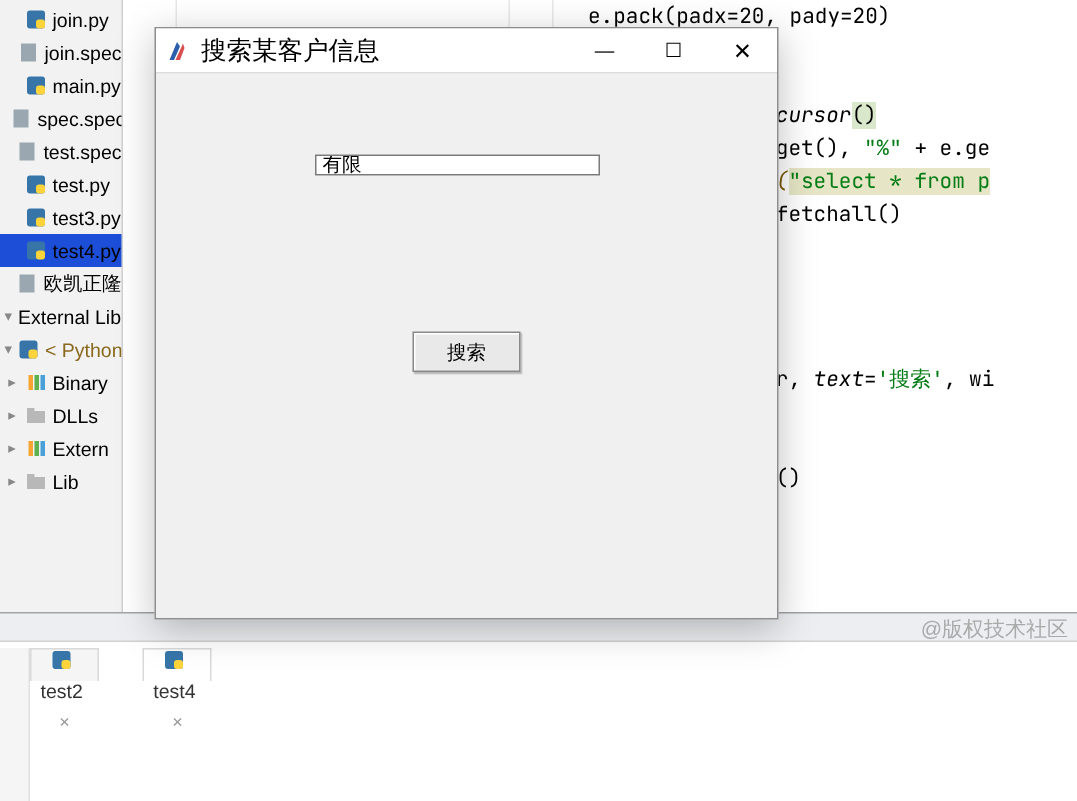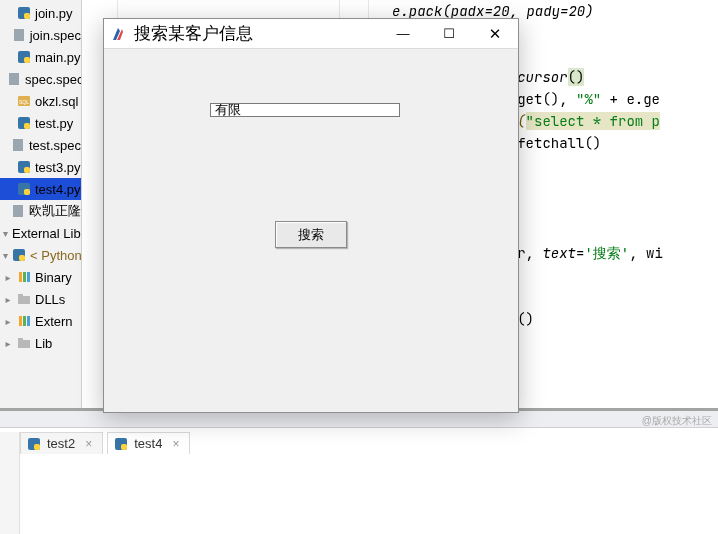--- a/index.html
+++ b/index.html
@@ -16,32 +16,32 @@
   .tree-row .arrow { width: 10px; text-align: center; color: #888; font-size: 10px; }
   .ico { width: 14px; height: 14px; flex: 0 0 14px; display: inline-flex; }
   .ico svg { width: 100%; height: 100%; }
 
   
   .editor { position: absolute; left: 82px; right: 0; top: 0; bottom: 124px; background: #fff; }
   .gutter { position: absolute; left: 0; top: 0; bottom: 0; width: 36px; border-right: 1px solid #e8e8e8; }
   .divider { position: absolute; left: 257px; top: 0; bottom: 0; width: 30px; border-left: 1px solid #e8e8e8; border-right: 1px solid #e8e8e8; }
   .codearea { position: absolute; left: 310px; right: 0; top: 0; bottom: 0; font-family: "JetBrains Mono","Consolas",monospace; font-size: 14px; line-height: 22px; color: #000; padding-top: 0; overflow: hidden; }
   .codeline { white-space: pre; padding-left: 100px; }
-  .codeline.first { padding-left: 0; font-style: italic; }
+  .codeline.first { padding-left: 0; }
   .str { color: #067d17; }
   .call { font-style: italic; }
   .fn { color: #7a5a00; }
   .hily { background: #e6e6c6; }
   .hilp { background: #d9e7cb; }
 
   
-  .runbar { position: absolute; left: 0; right: 0; top: 408px; height: 20px; background: #eceef1; border-top: 3px solid #a3a3a3; border-bottom: 1px solid #d0d0d0; font-size: 10px; color:#aaa; text-align:right; padding-right:6px; line-height:20px;}
+  .runbar { position: absolute; left: 0; right: 0; top: 408px; height: 20px; background: #eceef1; border-top: 1px solid #a3a3a3; border-bottom: 1px solid #d0d0d0; font-size: 14px; color:#aaa; text-align:right; padding-right:6px; line-height:20px;}
   .tabs { position: absolute; left: 20px; top: 432px; display: flex; gap: 4px; }
-  .tab { display: flex; align-items: center; height: 22px; padding: 0 10px 0 6px; border: 1px solid #d9d9d9; border-bottom: none; background: #f5f5f5; gap: 6px; font-size: 13px; color: #333; }
-  .tab.active { background: #fff; }
+  .tab { display: flex; align-items: center; height: 22px; padding: 0 10px 0 6px; border: 1px solid #d9d9d9; border-bottom: none; background: #f5f5f5; gap: 6px; font-size: 13px; color: #333; flex-direction: column; }
+  .tab.active { background: #fff; margin-left: 25px; }
   .tab .x { color: #999; font-size: 12px; margin-left: 4px; }
   .console { position: absolute; left: 20px; right: 0; top: 456px; bottom: 0; background: #fff; font-family: "JetBrains Mono","Consolas",monospace; font-size: 14px; line-height: 22px; padding: 4px 6px; overflow: hidden; }
   .cblue { color: #0b4ad1; }
   .gutter-left { position:absolute; left:0; top:432px; bottom:0; width:20px; border-right:1px solid #e0e0e0; background:#f5f5f5;}
 
   
   .tkwin { position: absolute; left: 103px; top: 18px; width: 416px; height: 395px; background: #f0f0f0; border: 1px solid #8e8e8e; box-shadow: 0 6px 24px rgba(0,0,0,.25); }
   .tk-titlebar { height: 30px; background: #ffffff; display: flex; align-items: center; padding-left: 6px; border-bottom: 1px solid #dcdcdc; }
   .tk-logo { width: 16px; height: 16px; margin-right: 8px; }
   .tk-title { flex: 1; font-size: 17px; color: #000; }
@@ -92,44 +92,34 @@
           <svg viewBox="0 0 14 14">
             <rect x="2" y="1" width="10" height="12" fill="#9aa7b0"></rect>
           </svg>
         </span>
         <span>spec.spec</span>
       </div>
       <div class="tree-row">
         <span class="arrow"></span>
         <span class="ico">
           <svg viewBox="0 0 14 14">
-            <rect x="1" y="2" width="12" height="10" rx="1" fill="#e0b050"></rect>
-            <text x="7" y="10" font-size="5" text-anchor="middle" fill="#fff">SQL</text>
-          </svg>
-        </span>
-        <span>okzl.sql</span>
+            <rect x="2" y="1" width="10" height="12" fill="#9aa7b0"></rect>
+          </svg>
+        </span>
+        <span>test.spec</span>
       </div>
       <div class="tree-row">
         <span class="arrow"></span>
         <span class="ico">
           <svg viewBox="0 0 14 14">
             <rect x="1" y="1" width="12" height="12" rx="2" fill="#3775a9"></rect>
             <rect class="corner" x="7" y="7" width="6" height="6" rx="2" fill="#ffd43b"></rect>
           </svg>
         </span>
         <span>test.py</span>
-      </div>
-      <div class="tree-row">
-        <span class="arrow"></span>
-        <span class="ico">
-          <svg viewBox="0 0 14 14">
-            <rect x="2" y="1" width="10" height="12" fill="#9aa7b0"></rect>
-          </svg>
-        </span>
-        <span>test.spec</span>
       </div>
       <div class="tree-row">
         <span class="arrow"></span>
         <span class="ico">
           <svg viewBox="0 0 14 14">
             <rect x="1" y="1" width="12" height="12" rx="2" fill="#3775a9"></rect>
             <rect class="corner" x="7" y="7" width="6" height="6" rx="2" fill="#ffd43b"></rect>
           </svg>
         </span>
         <span>test3.py</span>

